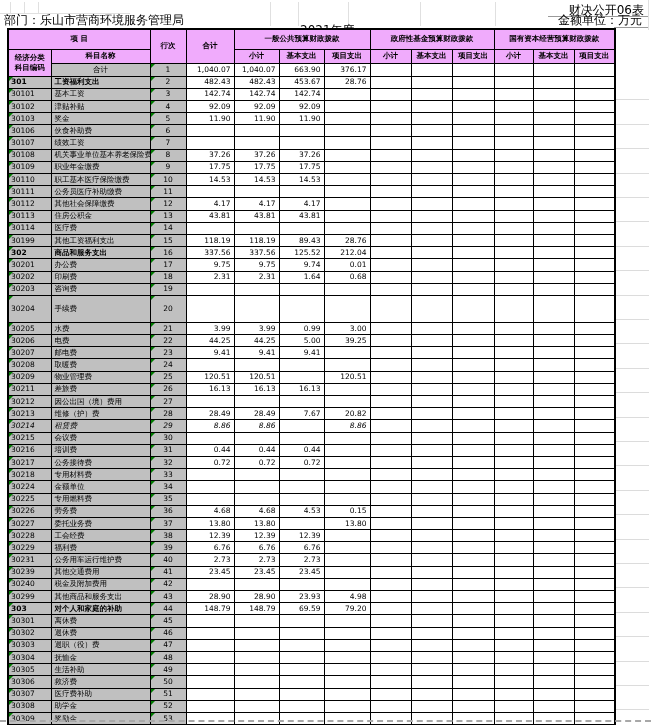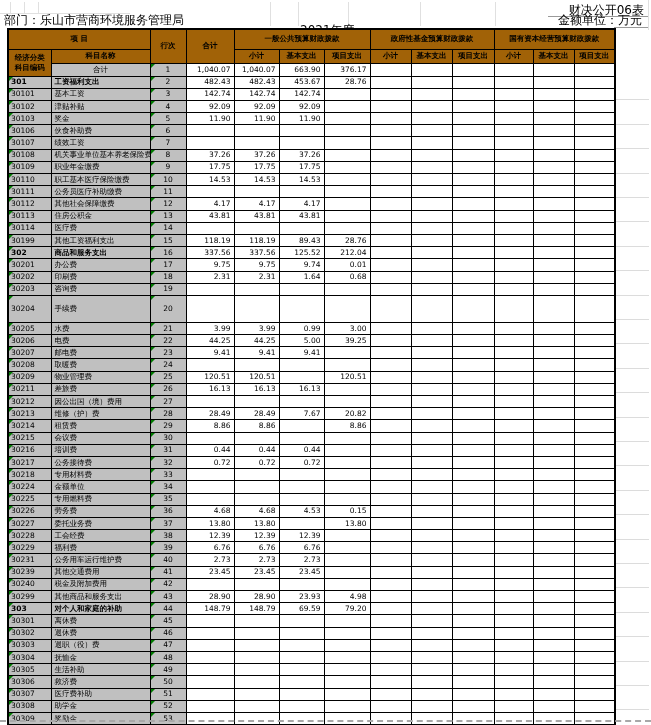--- a/index.html
+++ b/index.html
@@ -15,21 +15,21 @@
   #dept{top:15px;left:4px;}
   #year{top:25px;left:300px;width:46px;text-align:right;}
   #unit{top:15px;right:9px;}
 
   table{border-collapse:collapse;table-layout:fixed;position:absolute;left:7px;top:28px;width:607px;
         font-size:7.5px;color:#000;}
   td{border:1px solid #000;padding:0 2px;overflow:hidden;white-space:nowrap;line-height:1.05;
      vertical-align:middle;position:relative;}
   table{border:2px solid #000;}
   .gray{background:#c0c0c0;}
-  .hd{background:#a16207;font-weight:bold;text-align:center;}
+  .hd{background:#f0abfc;font-weight:bold;text-align:center;}
   .code-h{white-space:pre-line;text-align:center;line-height:1.3;}
   .c-code{text-align:left;}
   .c-name{text-align:left;padding-left:3px;}
   .c-no{text-align:center;}
   .num{text-align:right;background:#fff;padding-right:3px;}
   tr.bold .c-code, tr.bold .c-name{font-weight:bold;}
 
   
   .flag{position:absolute;top:0;left:0;width:0;height:0;
         border-top:4px solid #007b00;border-right:4px solid transparent;}
@@ -517,21 +517,21 @@
           <td class="num">28.49</td>
           <td class="num">7.67</td>
           <td class="num">20.82</td>
           <td class="num"></td>
           <td class="num"></td>
           <td class="num"></td>
           <td class="num"></td>
           <td class="num"></td>
           <td class="num"></td>
         </tr>
-        <tr style="height: 12.2px;">
+        <tr style="height: 12.2px; font-style: italic;">
           <td class="gray c-code"><span class="flag"></span>30214</td>
           <td class="gray c-name">租赁费</td>
           <td class="gray c-no"><span class="flag"></span>29</td>
           <td class="num">8.86</td>
           <td class="num">8.86</td>
           <td class="num"></td>
           <td class="num">8.86</td>
           <td class="num"></td>
           <td class="num"></td>
           <td class="num"></td>

